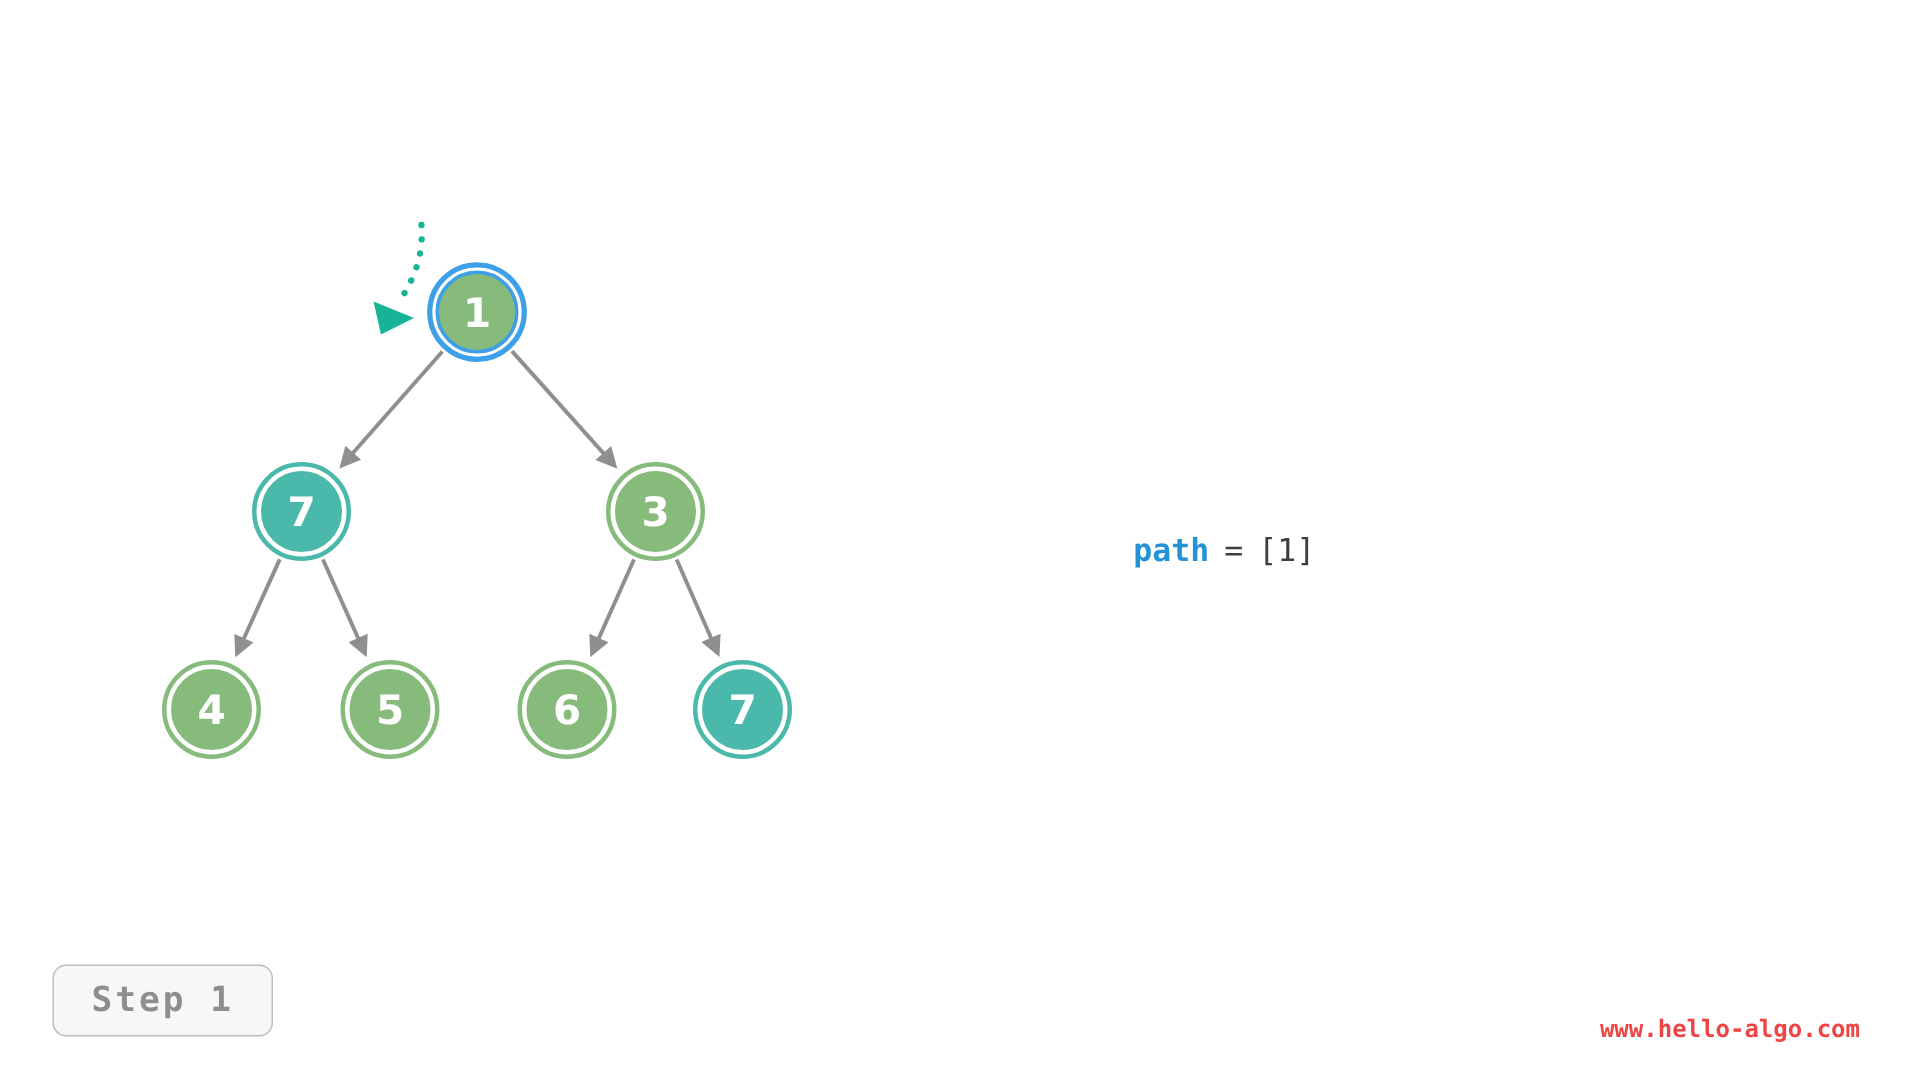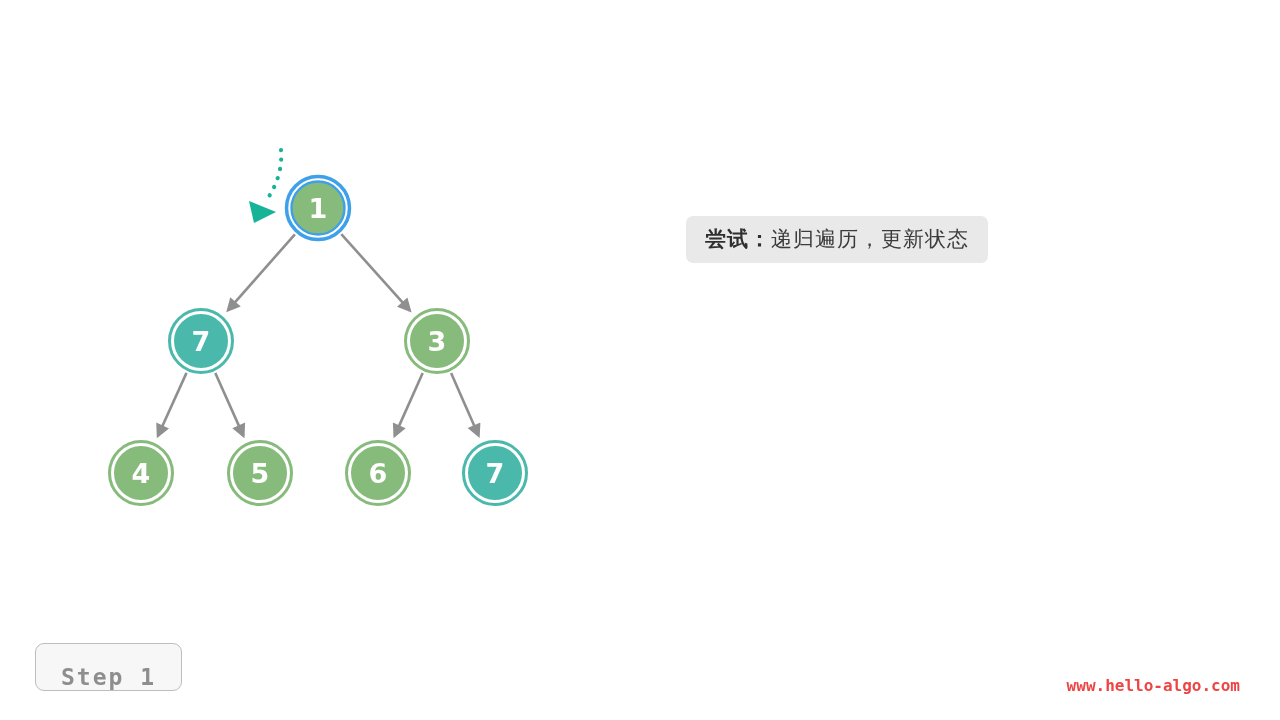--- a/index.html
+++ b/index.html
@@ -62,21 +62,21 @@
   #step-box {
     position: absolute;
     left: 35px;
     top: 643px;
     width: 147px;
     height: 48px;
     background: #f7f7f7;
     border: 1.5px solid #bdbdbd;
     border-radius: 9px;
     display: flex;
-    align-items: flex-end;
+    align-items: center;
     justify-content: center;
     box-sizing: border-box;
   }
   #step-box .step-text {
     font-family: "DejaVu Sans Mono", monospace;
     font-size: 23px;
     font-weight: bold;
     letter-spacing: 2px;
     color: #8e8e8e;
   }
@@ -142,25 +142,25 @@
         <circle cx="378" cy="473" r="28.5" fill="none" stroke="#ffffff" stroke-width="3"></circle>
         <text x="378" y="473" dy="0.36em" text-anchor="middle" font-family="DejaVu Sans, sans-serif" font-size="27" font-weight="bold" fill="#ffffff">6</text>
       </g>
       <g>
         <circle cx="495" cy="473" r="31.5" fill="#4AB9AB" stroke="#4AB9AB" stroke-width="3"></circle>
         <circle cx="495" cy="473" r="28.5" fill="none" stroke="#ffffff" stroke-width="3"></circle>
         <text x="495" y="473" dy="0.36em" text-anchor="middle" font-family="DejaVu Sans, sans-serif" font-size="27" font-weight="bold" fill="#ffffff">7</text>
       </g>
     </svg>
 
-  <div id="try-line" class="panel-line">
-    <span class="lbl">尝试：</span><span>递归遍历，更新状态</span>
-  </div>
 
 
+  <div id="path-line" class="code-line">
+    <span class="var" id="path-var" style="color: rgb(36, 146, 214);">path</span><span class="op">=</span><span>[1]</span>
+  </div>
 
 
   <div id="step-box">
     <span class="step-text">Step 1</span>
   </div>
 
   <div id="watermark">www.hello-algo.com</div>
 
 </div>
 

